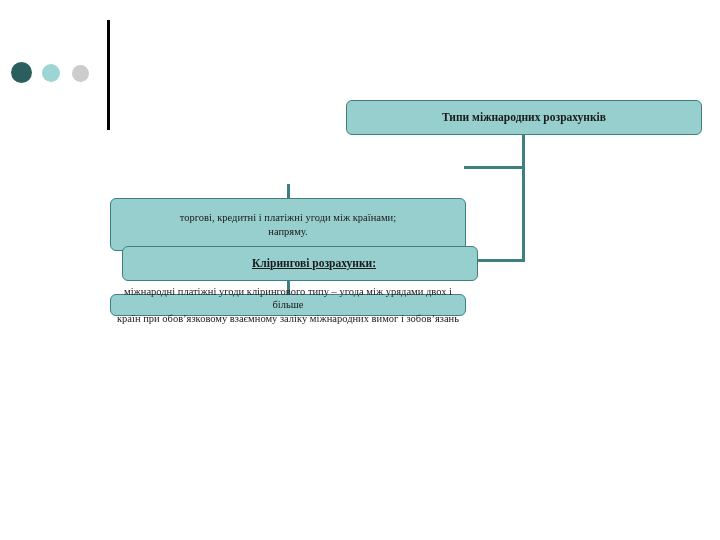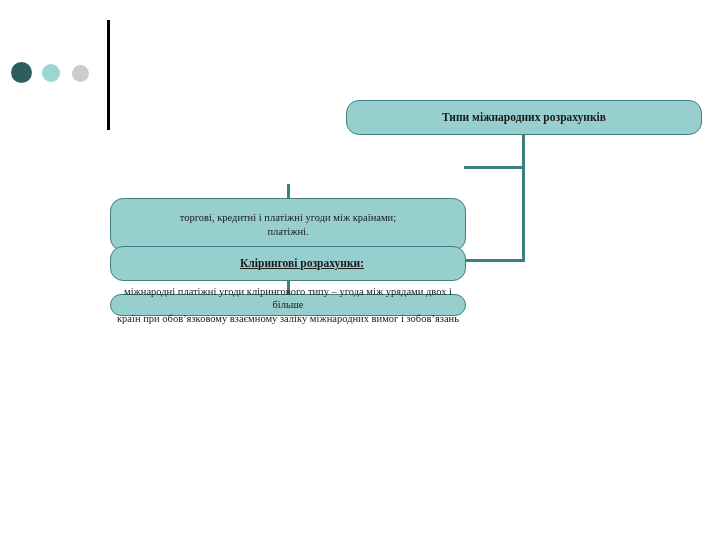--- a/index.html
+++ b/index.html
@@ -38,21 +38,21 @@
     width: 3px;
     height: 110px;
     background: #000000;
   }
 
   
   .box {
     position: absolute;
     box-sizing: border-box;
     border: 1px solid #3F7F7F;
-    border-radius: 13px;
+    border-radius: 6px;
     background: #97CECE;
     display: flex;
     align-items: center;
     justify-content: center;
     text-align: center;
     color: #1A1A1A;
     z-index: 2;
   }
   .box-text {
     display: block;
@@ -87,21 +87,21 @@
     left: 110px;
     top: 198px;
     width: 356px;
     height: 53px;
   }
   #box-national-detail .box-text {
     font-size: 10.5px;
   }
 
   #box-clearing {
-    left: 110px;
+    left: 122px;
     top: 246px;
     width: 356px;
     height: 35px;
     padding-left: 28px;
   }
   #box-clearing .box-text {
     font-size: 11.5px;
     font-weight: bold;
     text-decoration: underline;
   }
@@ -150,21 +150,21 @@
   <div class="conn" id="conn-stem-bot"></div>
 
   <div class="box" id="box-title">
     <span class="box-text">Типи міжнародних розрахунків</span>
   </div>
 
 
   <div class="box" id="box-national-detail">
     <span class="box-text">
       <span>торгові, кредитні і платіжні угоди між країнами;</span><br>
-      <span>платіжні.</span>
+      <span>напряму.</span>
     </span>
   </div>
 
   <div class="box" id="box-clearing">
     <span class="box-text">Клірингові розрахунки:</span>
   </div>
 
   <div class="box" id="box-clearing-detail">
     <span class="box-text">
       <span>міжнародні платіжні угоди клірингового типу – угода між урядами двох і більше</span><br>

